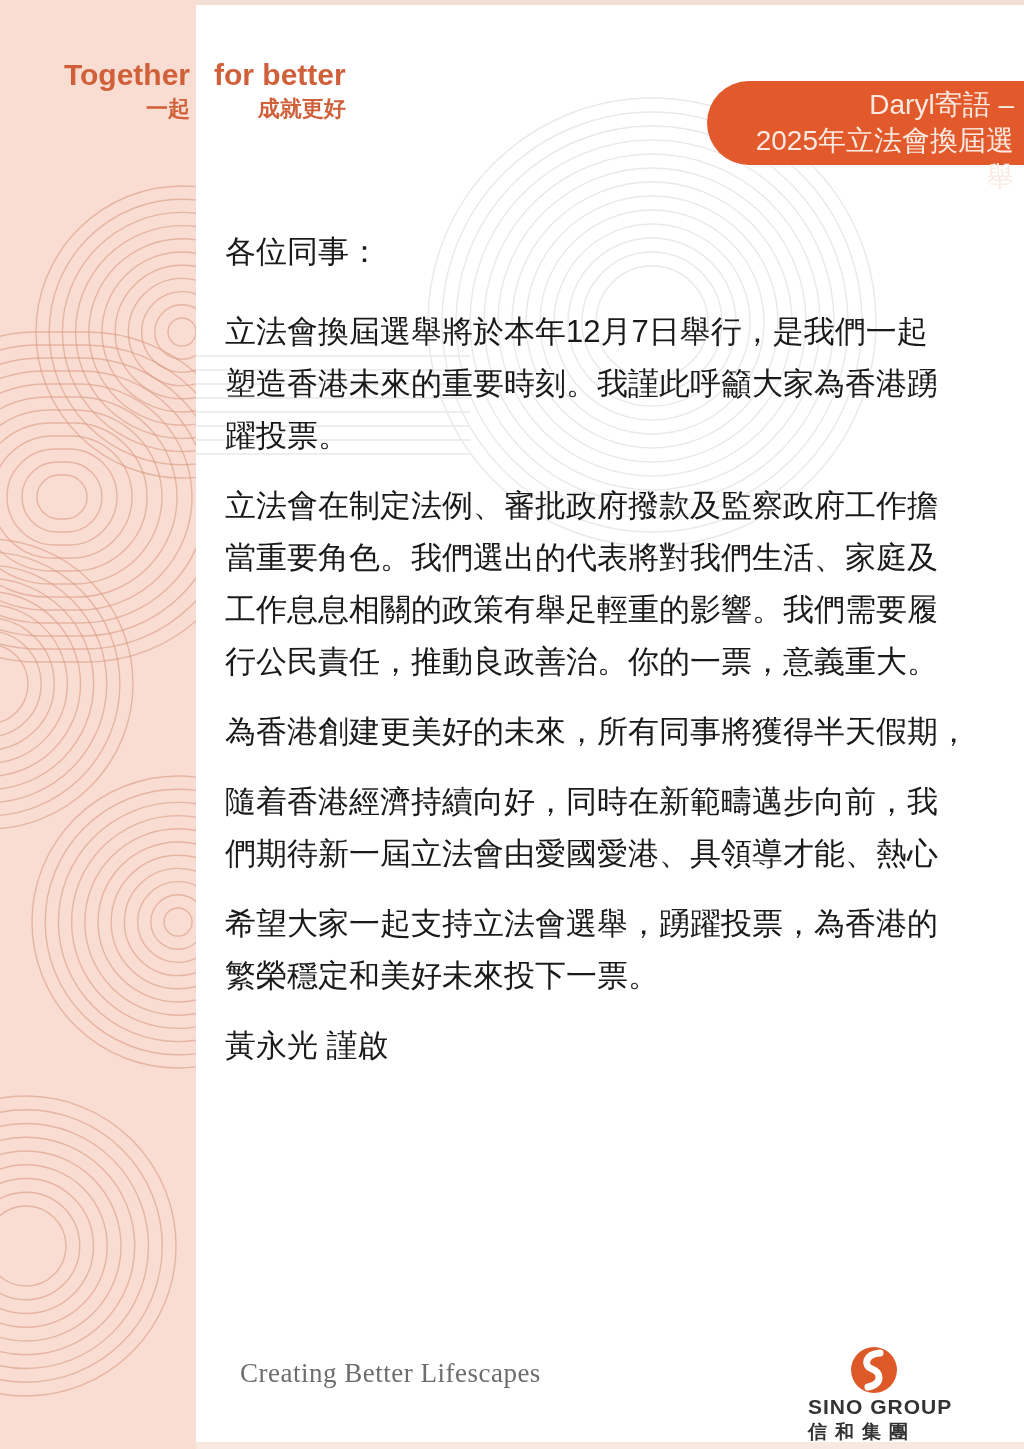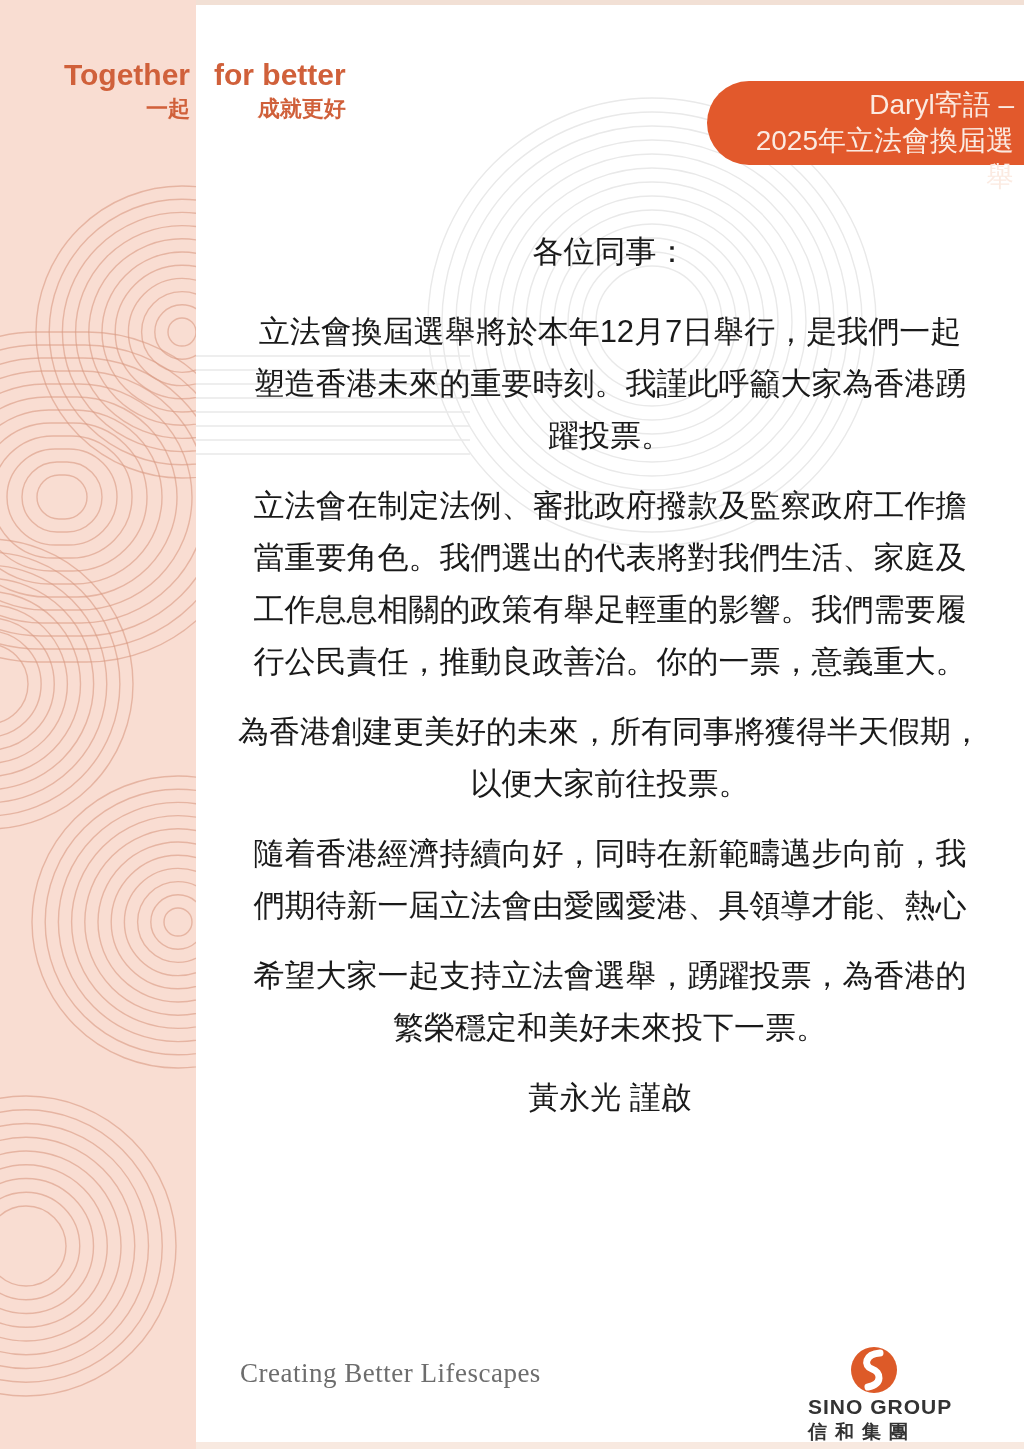--- a/index.html
+++ b/index.html
@@ -23,21 +23,21 @@
   .brand .left-col{text-align:right;}
 
   
   .badge{position:absolute;top:57px;right:0;width:317px;height:84px;z-index:3;
          background:#e2592c;border-radius:42px 0 0 42px;box-sizing:border-box;
          padding:6px 10px 6px 40px;text-align:right;color:#fbeae1;
          font-size:28px;line-height:36px;font-weight:400;margin-top:24px;}
 
   
   .letter{position:absolute;left:225px;top:226px;width:770px;z-index:3;
-          color:#1a1a1a;font-size:31px;line-height:52px;font-weight:500;text-align:center;}
+          color:#1a1a1a;font-size:31px;line-height:52px;font-weight:500;}
   .letter .line{white-space:nowrap;}
   .salutation{margin:0 0 28px 0;}
   .para{margin:0 0 18px 0;}
   .signature{margin-top:12px;}
 
   
   .footer-tagline{position:absolute;left:240px;top:1358px;z-index:3;
       font-family:"Liberation Serif","DejaVu Serif",serif;
       font-size:27px;color:#6d6d6d;letter-spacing:0.5px;}
   .footer-logo{position:absolute;left:796px;top:1346px;z-index:3;display:flex;align-items:center;flex-direction:column;}
@@ -157,21 +157,20 @@
 
     <div class="para">
       <div class="line">立法會在制定法例、審批政府撥款及監察政府工作擔</div>
       <div class="line">當重要角色。我們選出的代表將對我們生活、家庭及</div>
       <div class="line">工作息息相關的政策有舉足輕重的影響。我們需要履</div>
       <div class="line">行公民責任，推動良政善治。你的一票，意義重大。</div>
     </div>
 
     <div class="para">
       <div class="line">為香港創建更美好的未來，所有同事將獲得半天假期，</div>
-      <div class="line">以便大家前往投票。</div>
     </div>
 
     <div class="para">
       <div class="line">隨着香港經濟持續向好，同時在新範疇邁步向前，我</div>
       <div class="line">們期待新一屆立法會由愛國愛港、具領導才能、熱心</div>
     </div>
 
     <div class="para">
       <div class="line">希望大家一起支持立法會選舉，踴躍投票，為香港的</div>
       <div class="line">繁榮穩定和美好未來投下一票。</div>

